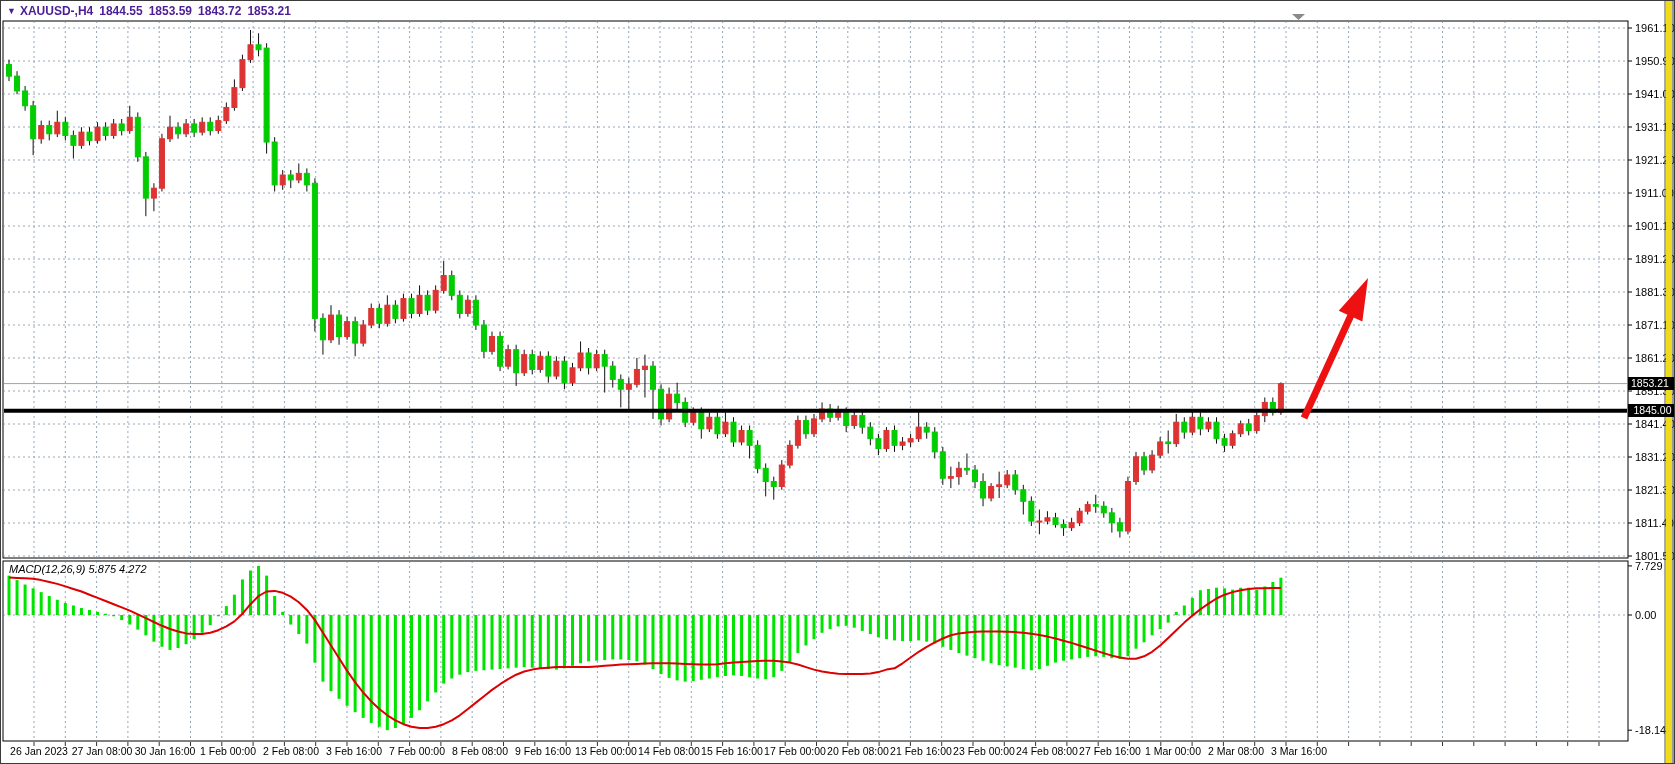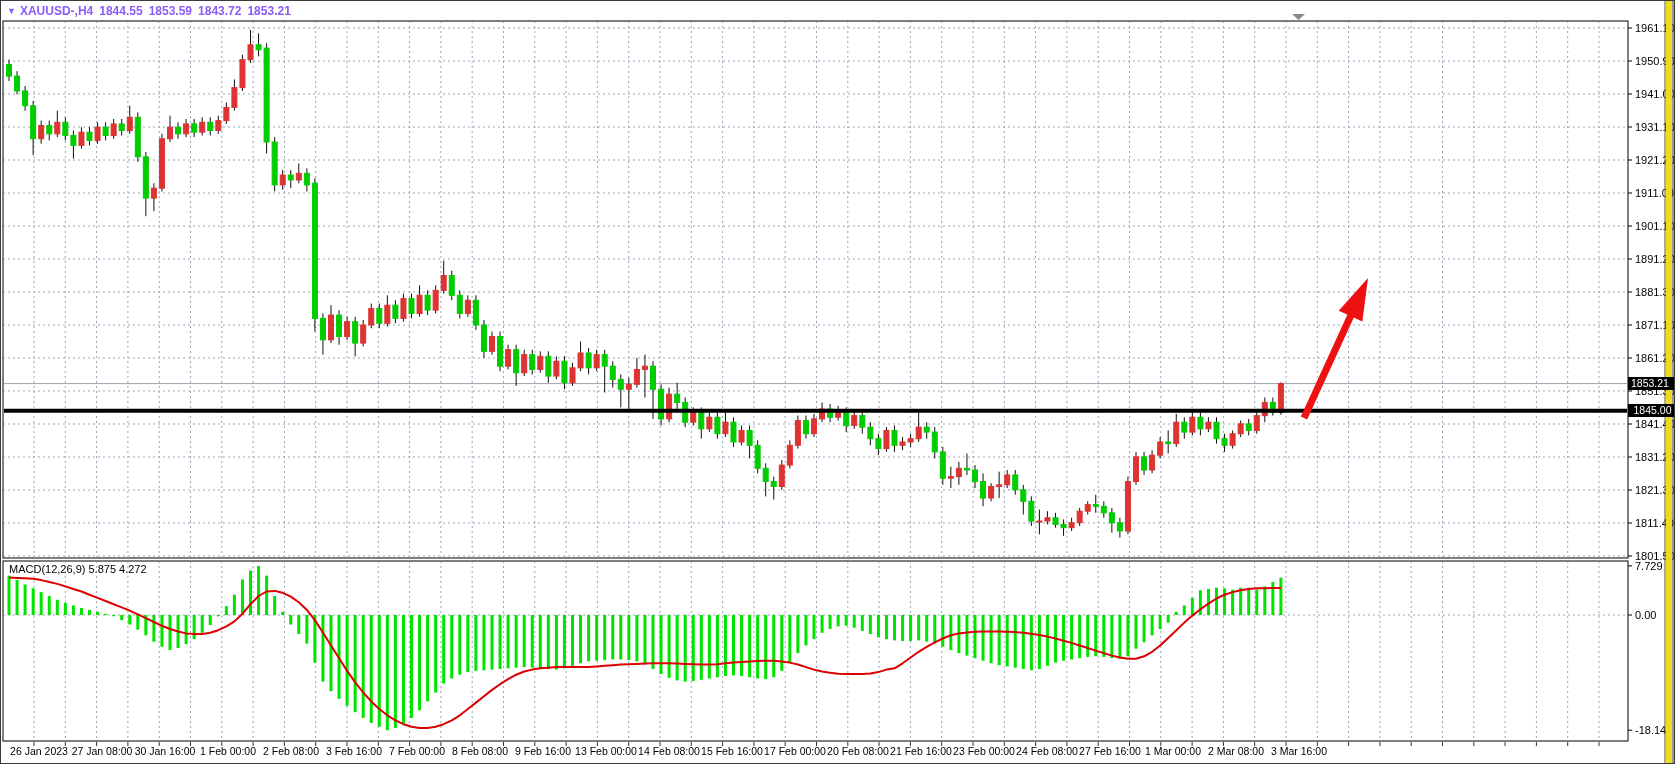--- a/index.html
+++ b/index.html
@@ -1,21 +1,21 @@
 <!DOCTYPE html>
 <html><head>
 <meta charset="utf-8">
 <style>
   html,body{margin:0;padding:0;background:#d4d0c8;font-family:"Liberation Sans",sans-serif;}
   .screen{position:relative;width:1675px;height:764px;background:#ffffff;border:1px solid #3a3a3a;box-sizing:border-box;overflow:hidden;}
   #chart-svg{position:absolute;left:0;top:0;}
-  .titlebar{position:absolute;left:6px;top:3px;height:15px;font-size:12px;font-weight:bold;color:#8b5cf6;white-space:nowrap;}
+  .titlebar{position:absolute;left:6px;top:3px;height:15px;font-size:12px;font-weight:bold;color:#4c1d95;white-space:nowrap;}
   .titlebar span{margin-right:6px;}
   .titlebar .dd{font-size:9px;margin-right:4px;position:relative;top:-1px;cursor:pointer;}
-  .macd-label{position:absolute;left:8px;top:562px;font-size:11px;color:#000;white-space:nowrap;}
+  .macd-label{position:absolute;left:8px;top:562px;font-size:11px;color:#000;white-space:nowrap;font-style:italic;}
   .price-tag{position:absolute;left:1627px;width:46px;height:13px;background:#000;color:#fff;font-size:10.5px;line-height:13px;padding-left:3px;box-sizing:border-box;z-index:5;}
   .tag-current{top:376px;}
   .tag-hline{top:403px;text-align:center;}
 </style>
 </head>
 <body>
 
 <div class="screen">
 
   <svg id="chart-svg" width="1675" height="764" viewBox="0 0 1675 764">

